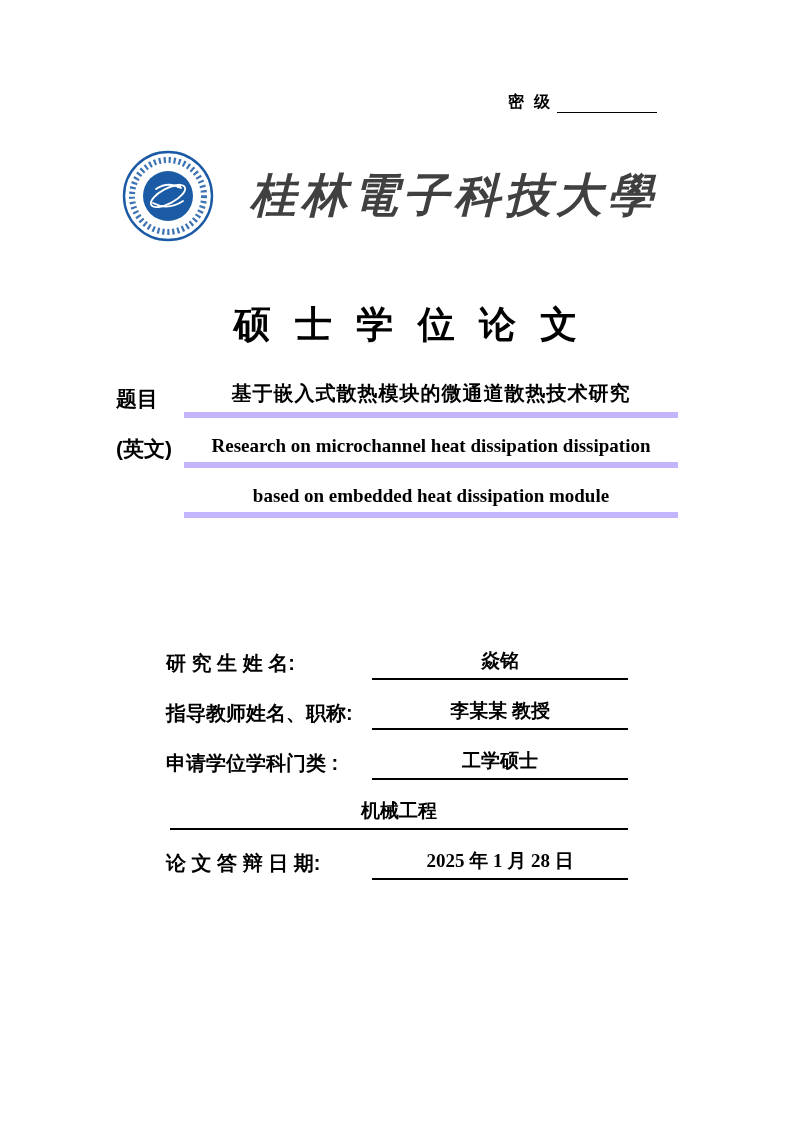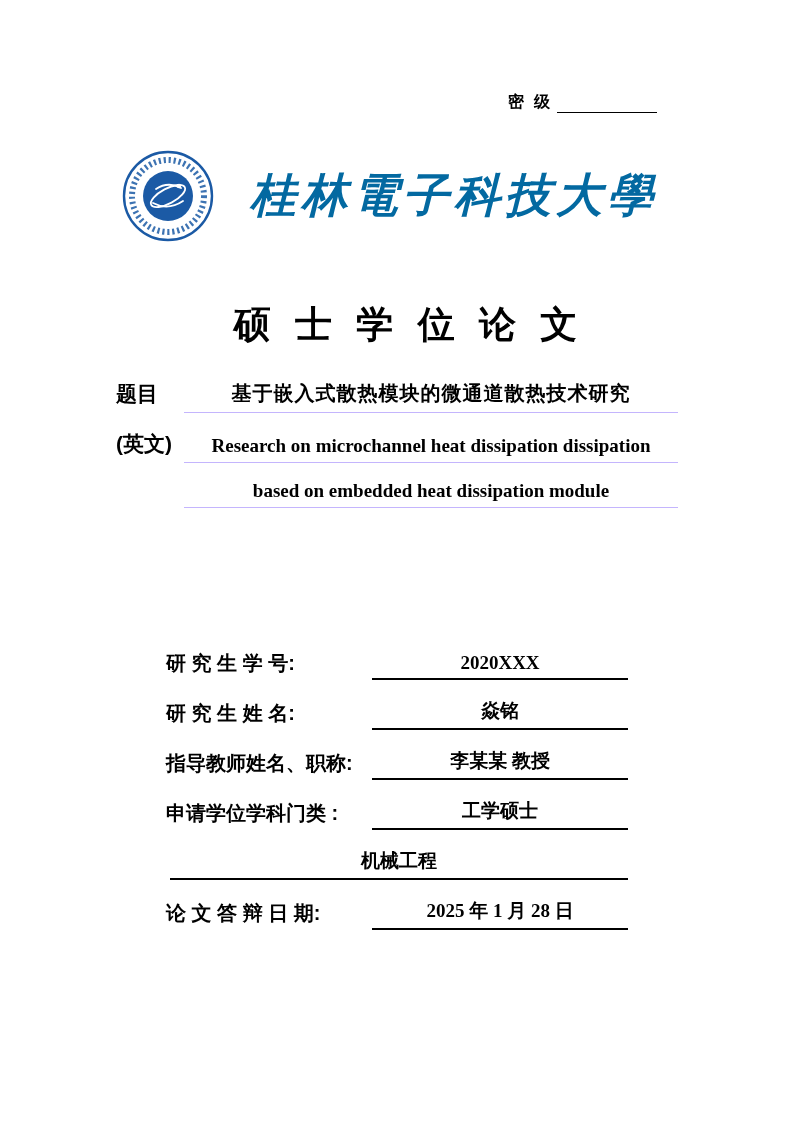--- a/index.html
+++ b/index.html
@@ -44,21 +44,21 @@
     gap: 16px;
   }
   .logo-wrap { width: 92px; height: 92px; flex-shrink: 0; }
   .brand-text { flex: 1; text-align: center; }
   .cn-name {
     font-family: "Liberation Serif", serif;
     font-size: 46px;
     font-weight: bold;
     font-style: italic;
     letter-spacing: 5px;
-    color: #0369a1;
+    color: #404040;
     white-space: nowrap;
     line-height: 1.1;
   }
   .en-name {
     margin-top: 6px;
     font-family: "Liberation Sans", sans-serif;
     font-size: 15.5px;
     font-weight: bold;
     letter-spacing: 1.1px;
     color: #1b5aa5;
@@ -93,21 +93,21 @@
     flex-shrink: 0;
     width: 68px;
     font-family: "Liberation Sans", sans-serif;
     font-size: 21px;
     font-weight: bold;
     padding-bottom: 5px;
     white-space: nowrap;
   }
   .underlined {
     flex: 1;
-    border-bottom: 1px solid #c4b5fd;
+    border-bottom: 6px solid #c4b5fd;
     text-align: center;
     padding-bottom: 5px;
   }
   .title-cn-text {
     font-family: "Liberation Sans", sans-serif;
     font-size: 20px;
     font-weight: bold;
     letter-spacing: 1px;
   }
   .title-en-text {
@@ -189,24 +189,20 @@
       <span class="title-label">(英文)</span>
       <span class="underlined title-en-text">Research on microchannel heat dissipation dissipation</span>
     </div>
     <div class="title-row indent-row">
       <span class="underlined title-en-text">based on embedded heat dissipation module</span>
     </div>
   </div>
 
   <div class="form">
     <div class="form-row">
-      <span class="form-label">研 究 生 学 号:</span>
-      <span class="form-value">2020XXX</span>
-    </div>
-    <div class="form-row">
       <span class="form-label">研 究 生 姓 名:</span>
       <span class="form-value">焱铭</span>
     </div>
     <div class="form-row">
       <span class="form-label">指导教师姓名、职称:</span>
       <span class="form-value">李某某 教授</span>
     </div>
     <div class="form-row">
       <span class="form-label">申请学位学科门类 :</span>
       <span class="form-value">工学硕士</span>

